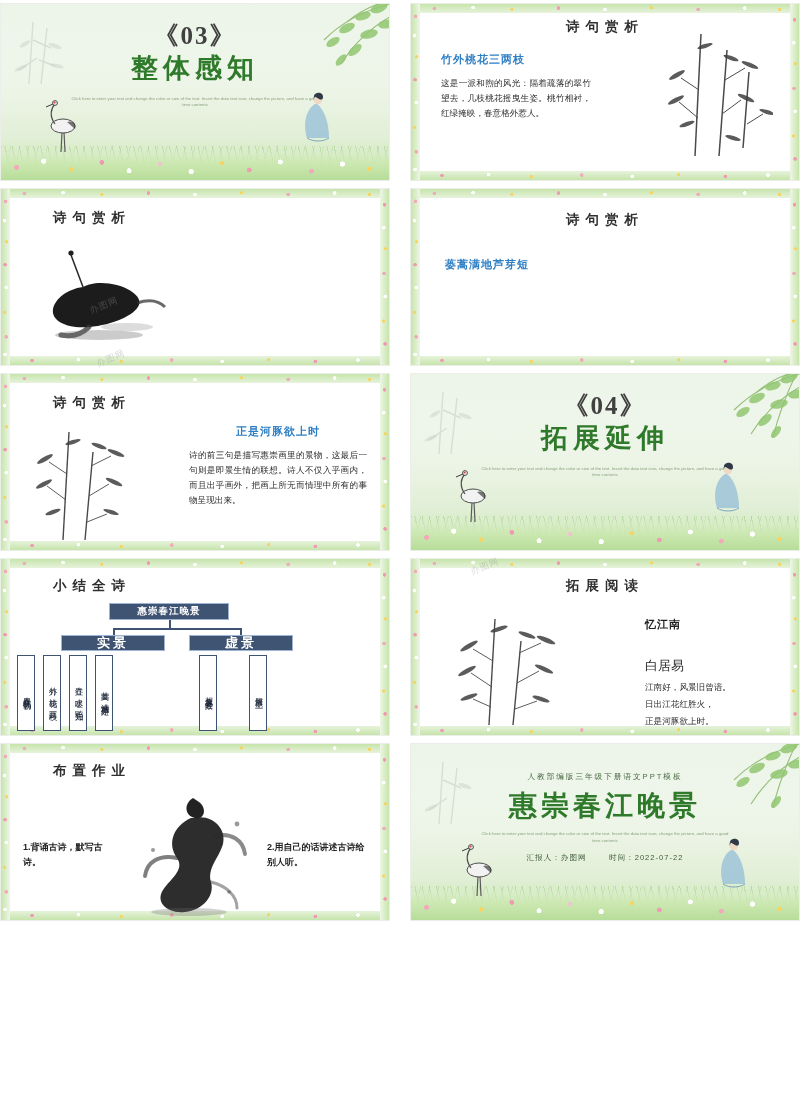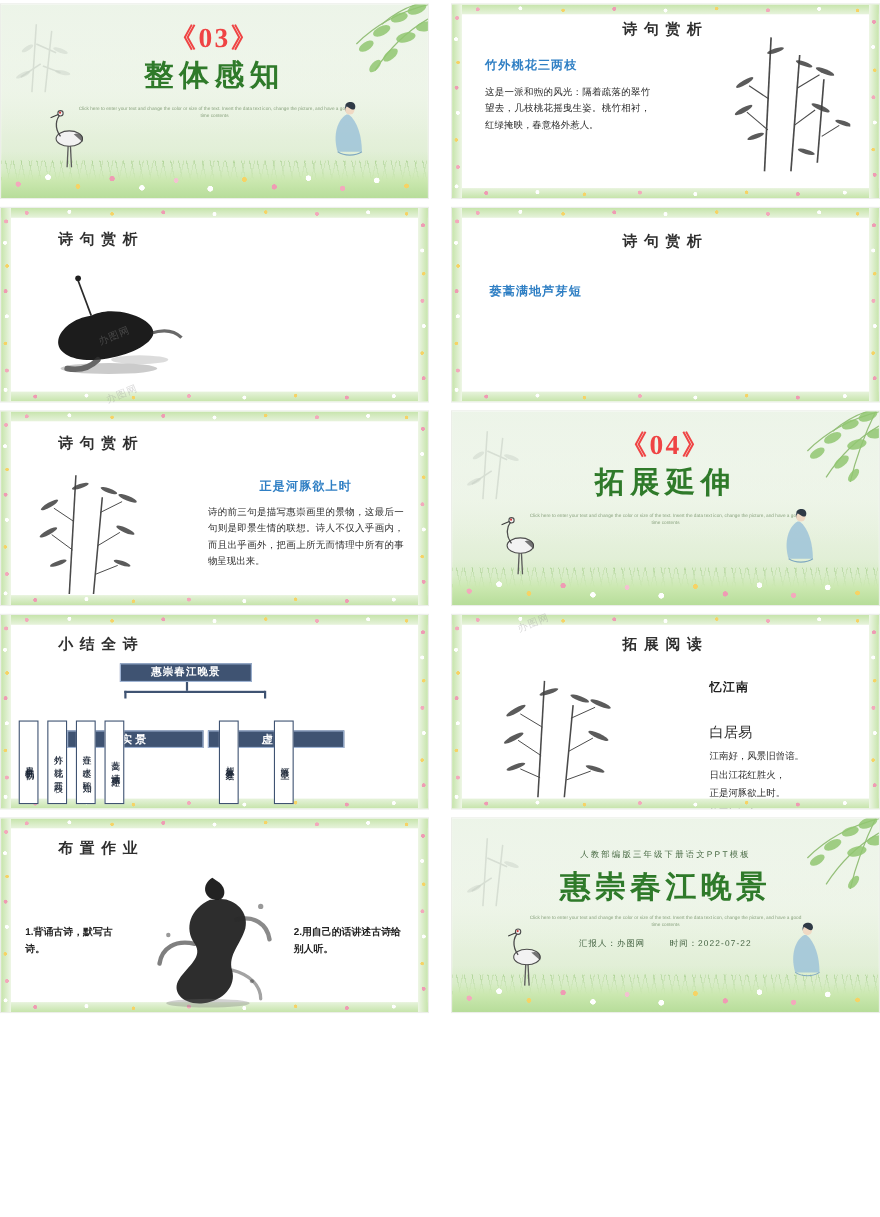--- a/index.html
+++ b/index.html
@@ -145,21 +145,21 @@
     display: flex;
     flex-direction: column;
     align-items: center;
     justify-content: flex-start;
     padding-top: 18px;
   }
   .sec-num {
     font-family: "Liberation Serif", serif;
     font-size: 25px;
     font-weight: bold;
-    color: #ef4444;
+    color: #404040;
     letter-spacing: 2px;
     line-height: 1.1;
   }
   .sec-title {
     font-family: "Liberation Serif", serif;
     font-size: 27px;
     font-weight: bold;
     color: #2f7a2a;
     letter-spacing: 5px;
     margin-top: 0;
@@ -231,27 +231,26 @@
     position: absolute; left: 108px; top: 0;
     width: 120px; height: 17px;
     background: #3f5372; color: #fff;
     font-size: 9.5px; font-weight: bold;
     display: flex; align-items: center; justify-content: center;
     letter-spacing: 1px;
     border: 1px solid #9fb4d4;
   }
   .node-mid {
     position: absolute; top: 32px;
-    width: 124px; height: 16px;
+    width: 104px; height: 16px;
     background: #3f5372; color: #fff;
-    font-size: 10px; font-weight: bold;
+    font-size: 13px; font-weight: bold;
     display: flex; align-items: center; justify-content: center;
     letter-spacing: 3px;
     border: 1px solid #9fb4d4;
-    margin-top: 29px;
   }
   .node-mid.a { left: 60px; }
   .node-mid.b { left: 188px; }
   .col-box {
     position: absolute; top: 52px;
     border: 1px solid #3f5372;
     background: #fff;
     color: #1b2536;
     font-size: 8.2px;
     line-height: 1.25;
@@ -465,21 +464,21 @@
           <ellipse cx="22" cy="37" rx="9" ry="2.2" transform="rotate(-30 22 37)"></ellipse>
           <ellipse cx="91" cy="60" rx="9" ry="2.2" transform="rotate(24 91 60)"></ellipse>
           <ellipse cx="93" cy="31" rx="9" ry="2.2" transform="rotate(22 93 31)"></ellipse>
           <ellipse cx="88" cy="90" rx="8" ry="2" transform="rotate(18 88 90)"></ellipse>
           <ellipse cx="30" cy="90" rx="8" ry="2" transform="rotate(-20 30 90)"></ellipse>
           <ellipse cx="50" cy="20" rx="8" ry="2" transform="rotate(-18 50 20)"></ellipse>
           <ellipse cx="76" cy="24" rx="8" ry="2" transform="rotate(20 76 24)"></ellipse>
         </g>
       </svg>
 
-      <div style="position:absolute;right:22px;top:60px;width:178px;">
+      <div style="position:absolute;right:22px;top:50px;width:178px;">
         <div class="poem-line" style="text-align:center">正是河豚欲上时</div>
         <div class="body-text" style="margin-top:9px">诗的前三句是描写惠崇画里的景物，这最后一句则是即景生情的联想。诗人不仅入乎画内，而且出乎画外，把画上所无而情理中所有的事物呈现出来。</div>
       </div>
     </div>
 
     <div class="slide">
       <div class="cover-bg"></div>
       <div class="mist"></div>
 
       <svg class="willow willow-r" viewBox="0 0 170 120">

